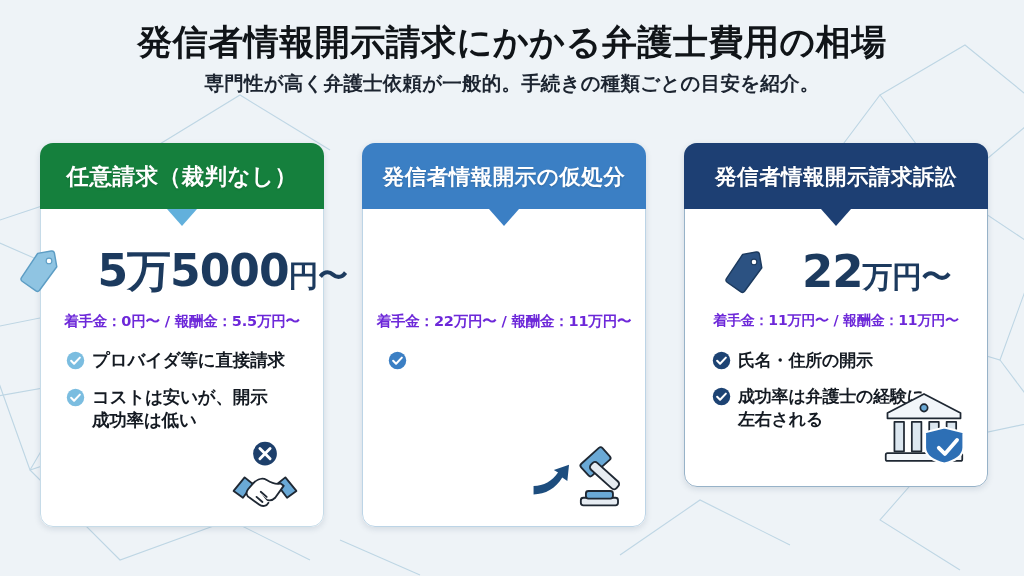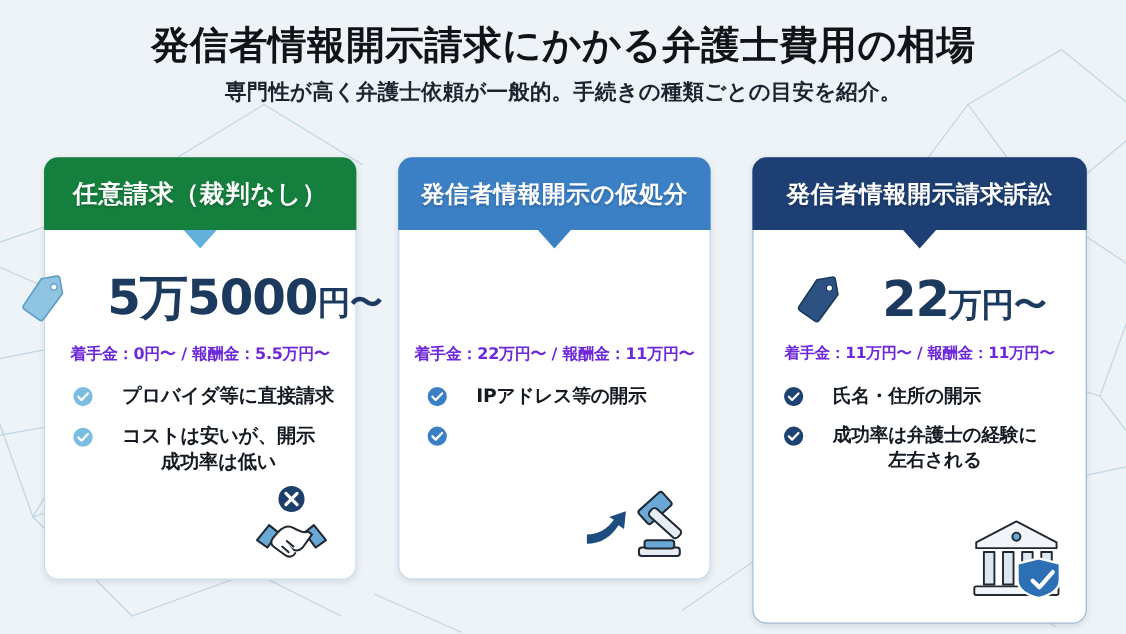--- a/index.html
+++ b/index.html
@@ -33,21 +33,21 @@
     box-shadow:0 2px 6px rgba(20,50,80,0.13);
     overflow:visible;
   }
   .card .body-fill{
     position:absolute;left:0;right:0;top:0;bottom:0;
     background:#fff;border-radius:13px;border:1.4px solid #c6dbe8;
     box-sizing:border-box;
   }
   #card-1{left:40px;}
   #card-2{left:362px;}
-  #card-3{left:684px;width:304px;height:424px;}
+  #card-3{left:684px;width:304px;height:344px;}
   #card-2 .body-fill{border-color:#bcd4e6;}
   #card-3 .body-fill{border-color:#97b2c8;}
 
   .card-head{
     position:absolute;left:0;top:0;width:100%;height:66px;
     border-radius:13px 13px 0 0;
     display:flex;align-items:center;justify-content:center;
     color:#ffffff;font-size:22.5px;font-weight:bold;letter-spacing:0.5px;
     text-shadow:0 1px 2px rgba(0,0,0,0.18);
     box-sizing:border-box;white-space:nowrap;z-index:2;
@@ -84,21 +84,21 @@
   .breakdown{
     position:absolute;left:0;right:0;top:103px;text-align:center;
     font-size:14.5px;font-weight:bold;color:#6d28d9;white-space:nowrap;
     letter-spacing:-0.2px;
   }
   #card-3 .breakdown{font-size:14px;}
 
   
   .bullets{position:absolute;left:26px;right:14px;top:140px;}
   #card-3 .bullets{left:28px;}
-  .bullet{display:flex;align-items:flex-start;gap:26px;margin-bottom:14px;text-align:center;}
+  .bullet{display:flex;align-items:flex-start;gap:7px;margin-bottom:14px;}
   .chk{flex:0 0 auto;margin-top:2px;display:block;}
   .bullet-text{
     font-size:17.5px;font-weight:bold;color:#141a22;line-height:1.32;
     letter-spacing:-0.2px;
   }
   #card-2 .bullet-text,#card-3 .bullet-text{font-size:17px;}
 
   
   .card-art{position:absolute;right:12px;bottom:8px;z-index:1;}
   #card-1 .card-art{right:16px;bottom:14px;}
@@ -198,27 +198,20 @@
 
 
         <div class="breakdown">着手金：22万円〜 / 報酬金：11万円〜</div>
 
         <div class="bullets">
           <div class="bullet">
             <svg class="chk" width="19" height="19" viewBox="0 0 24 24">
               <circle cx="12" cy="12" r="11" fill="#3b7fc4"></circle>
               <path d="M6.5 12.3 L10.2 16 L17.5 8.4" fill="none" stroke="#fff" stroke-width="2.6" stroke-linecap="round" stroke-linejoin="round"></path>
             </svg>
-            <div class="bullet-text">IPアドレス等の開示</div>
-          </div>
-          <div class="bullet">
-            <svg class="chk" width="19" height="19" viewBox="0 0 24 24">
-              <circle cx="12" cy="12" r="11" fill="#3b7fc4"></circle>
-              <path d="M6.5 12.3 L10.2 16 L17.5 8.4" fill="none" stroke="#fff" stroke-width="2.6" stroke-linecap="round" stroke-linejoin="round"></path>
-            </svg>
           </div>
         </div>
 
         <svg class="card-art" width="100" height="76" viewBox="0 0 118 90">
           <path d="M4 58 C16 58 26 52 33 42 L28 39 L46 33 L44 52 L38 48 C30 61 18 68 4 68 Z" fill="#1d4d7e"></path>
           <g stroke="#1f2833" stroke-width="2.2" stroke-linejoin="round">
             <rect x="60" y="20" width="34" height="19" rx="3" transform="rotate(-42 77 29)" fill="#6aa9d6"></rect>
             <rect x="68" y="40" width="41" height="11" rx="4" transform="rotate(42 88 45)" fill="#e6ecf2"></rect>
             <rect x="60" y="72" width="44" height="9" rx="3" fill="#e6ecf2"></rect>
             <rect x="66" y="64" width="32" height="9" rx="3" fill="#6aa9d6"></rect>

